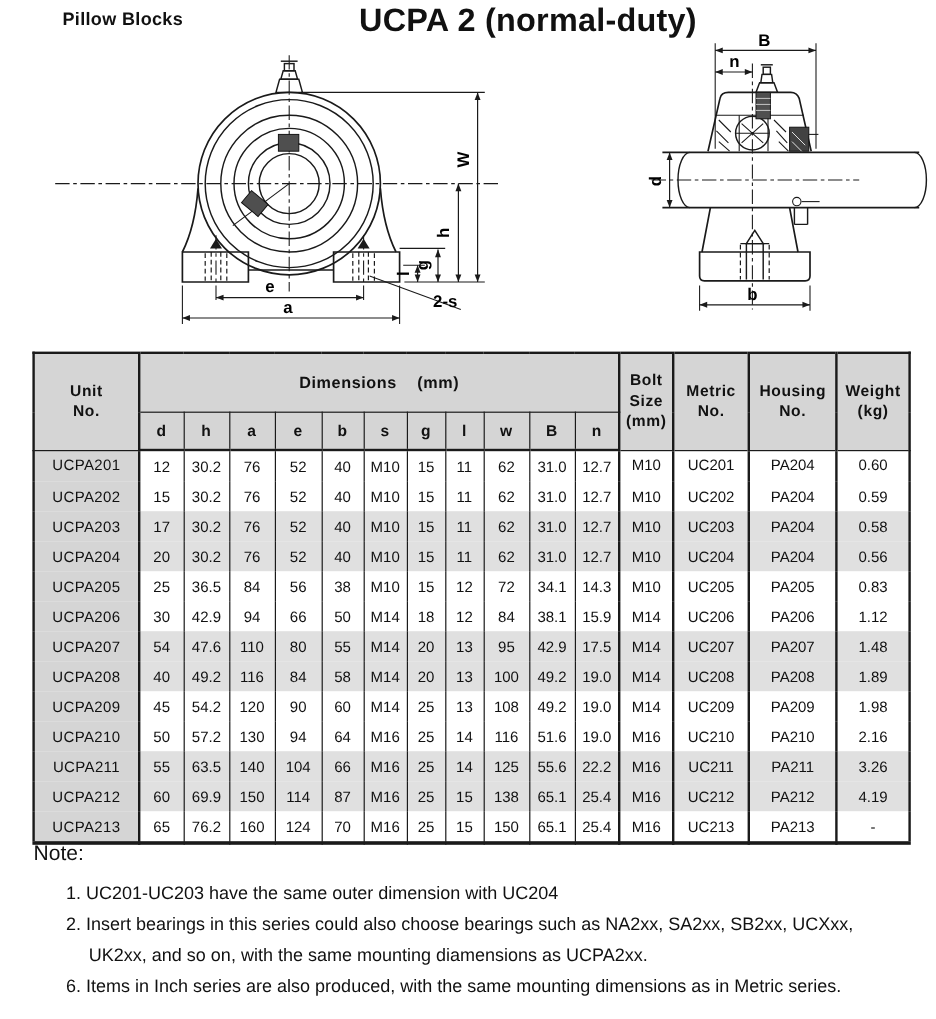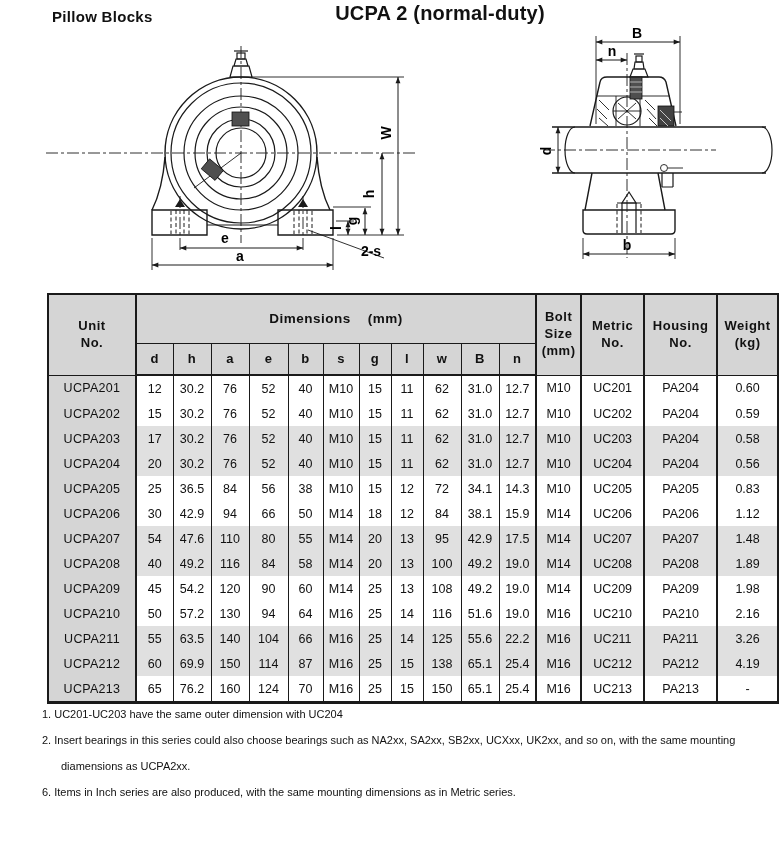--- a/index.html
+++ b/index.html
@@ -11,32 +11,32 @@
   body{
     width:780px;height:849px;position:relative;background:#ffffff;
     font-family:"Liberation Sans", sans-serif;color:#111;overflow:hidden;
   }
   .header-left{
     position:absolute;left:52px;top:8px;
     font-size:15px;font-weight:bold;letter-spacing:0.3px;text-align:right;
   }
   .page-title{
     position:absolute;left:100px;top:2px;width:680px;text-align:center;
-    font-size:20px;font-weight:bold;letter-spacing:0.2px;
+    font-size:27px;font-weight:bold;letter-spacing:0.2px;
   }
   svg text{font-family:"Liberation Sans", sans-serif;font-size:14px;font-weight:bold;fill:#000;}
   svg .outline{stroke:var(--line);stroke-width:1.4;fill:none;}
   svg .med{stroke:var(--line);stroke-width:1.2;fill:none;}
   svg .thin{stroke:var(--line);stroke-width:0.9;fill:none;}
   svg .cl{stroke:var(--line);stroke-width:0.9;fill:none;stroke-dasharray:12 3 3 3;}
   svg .dsh{stroke:var(--line);stroke-width:1;fill:none;stroke-dasharray:4 2.5;}
   svg .dim{stroke:var(--line);stroke-width:1;fill:none;}
   svg .screw{fill:#4f4f4f;stroke:#111;stroke-width:0.8;}
 
-  #spec-table{position:absolute;left:27px;top:293px;margin-left:20px;}
+  #spec-table{position:absolute;left:27px;top:293px;}
   table{
     border-collapse:collapse;table-layout:fixed;width:731px;
     border:2px solid var(--line);border-bottom-width:3px;
   }
   th{
     border:1px solid var(--line);background:var(--header-bg);
     font-weight:bold;font-size:13px;text-align:center;padding:0;
     letter-spacing:0.5px;line-height:1.3;
   }
   tr.grouprow th{height:48px;}
@@ -52,22 +52,22 @@
     background:var(--header-bg);font-weight:normal;
     border-right:2px solid var(--line);letter-spacing:0.3px;
   }
   tr.shaded td:not(.unitcol){background:var(--shade-bg);}
   .maj{border-left:2px solid var(--line) !important;}
 
   #notes{position:absolute;left:28px;top:701px;width:734px;}
   .note-heading{font-size:17.5px;margin:0 0 10px 0;}
   .note-list{margin:0;}
   .note-item{
-    margin-left:14px;padding-left:19px;text-indent:-19px;
-    font-size:11px;line-height:26px;
+    margin-left:27px;padding-left:19px;text-indent:-19px;
+    font-size:15px;line-height:26px;
   }
 </style>
 </head>
 <body>
 
 <div class="header-left">Pillow Blocks</div>
 <div class="page-title">UCPA 2 (normal-duty)</div>
 
 <svg style="position:absolute;left:30px;top:40px;" width="400" height="240" viewBox="30 40 400 240">
   <defs>
@@ -484,18 +484,19 @@
           <td class="maj">M16</td>
           <td class="maj">UC213</td>
           <td class="maj">PA213</td>
           <td class="maj">-</td>
         </tr>
       </tbody>
   </table>
 </div>
 
 <div id="notes">
+  <div class="note-heading">Note:</div>
   <div class="note-list">
       <div class="note-item">1. UC201-UC203 have the same outer dimension with UC204</div>
       <div class="note-item">2. Insert bearings in this series could also choose bearings such as NA2xx, SA2xx, SB2xx, UCXxx, UK2xx, and so on, with the same mounting diamensions as UCPA2xx.</div>
       <div class="note-item">6. Items in Inch series are also produced, with the same mounting dimensions as in Metric series.</div>
     </div>
 </div>
 
 </body></html>

